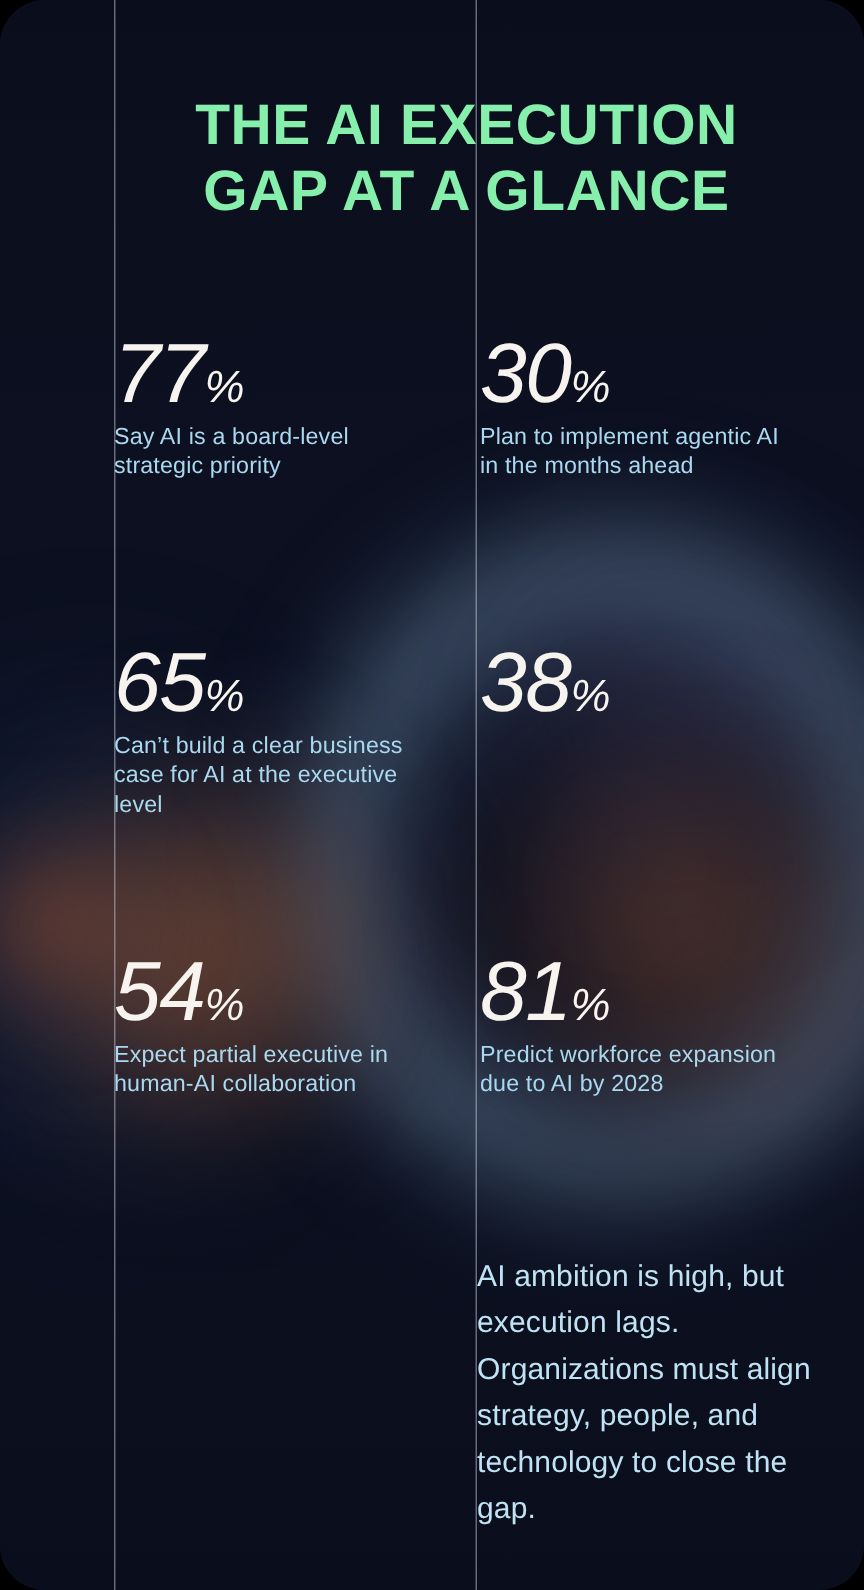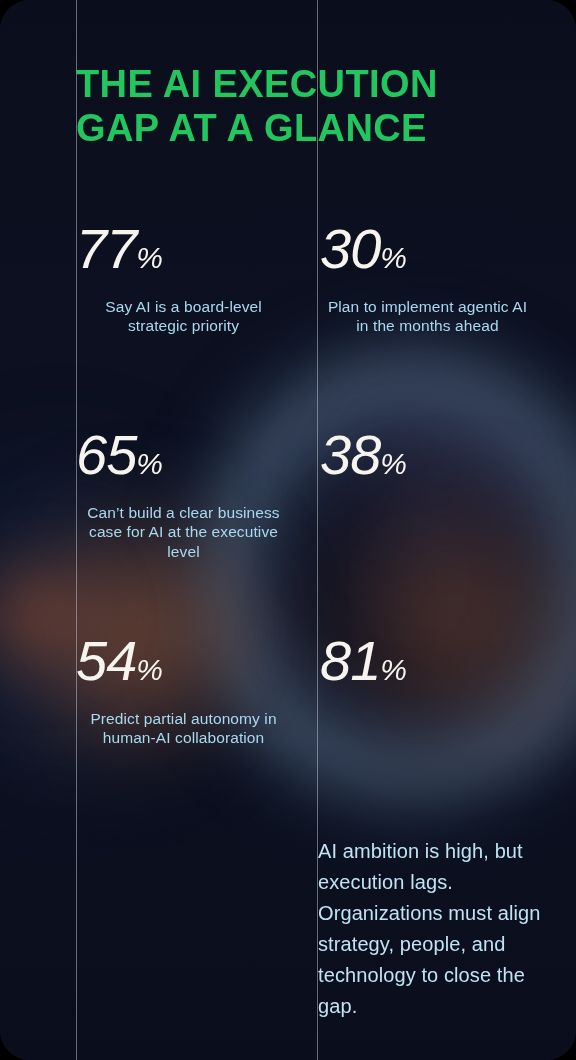--- a/index.html
+++ b/index.html
@@ -147,26 +147,26 @@
     position: absolute;
     inset: 0;
     z-index: 5;
   }
 
   #headline {
     position: absolute;
     left: 76px;
     top: 62px;
     width: 470px;
-    color: #22c55e;
+    color: #86efac;
     font-size: 38px;
     line-height: 1.16;
     font-weight: 700;
     letter-spacing: 0.4px;
-    text-align: left;
+    text-align: center;
     text-transform: uppercase;
     font-stretch: condensed;
   }
   #headline .hl-line { display: block; }
 
   .stat {
     position: absolute;
     width: 215px;
   }
   .col-left  { left: 76px; }
@@ -180,27 +180,26 @@
     letter-spacing: -1px;
     white-space: nowrap;
     font-style: italic;
   }
   .stat-value .pct {
     font-size: 30px;
     font-weight: 300;
     letter-spacing: 0;
   }
   .stat-label {
-    margin-top: 21px;
+    margin-top: 6px;
     color: #a9d8ef;
     font-size: 15.5px;
     line-height: 1.27;
     font-weight: 400;
     letter-spacing: 0.1px;
-    text-align: center;
   }
 
   #closing-note {
     position: absolute;
     left: 318px;
     top: 836px;
     width: 232px;
     color: #bfe3f5;
     font-size: 20px;
     line-height: 1.55;
@@ -255,26 +254,27 @@
     <div class="stat col-right" style="top:428px">
       <div class="stat-value">
         <span>38</span><span class="pct">%</span>
       </div>
     </div>
 
     <div class="stat col-left" style="top:634px">
       <div class="stat-value">
         <span>54</span><span class="pct">%</span>
       </div>
-      <div class="stat-label">Predict partial autonomy in human-AI collaboration</div>
+      <div class="stat-label">Expect partial executive in human-AI collaboration</div>
     </div>
 
     <div class="stat col-right" style="top:634px">
       <div class="stat-value">
         <span>81</span><span class="pct">%</span>
       </div>
+      <div class="stat-label">Predict workforce expansion due to AI by 2028</div>
     </div>
 
 
     <div id="closing-note">AI ambition is high, but execution lags. Organizations must align strategy, people, and technology to close the gap.</div>
 
   </div>
 </div>
 
 </body></html>

